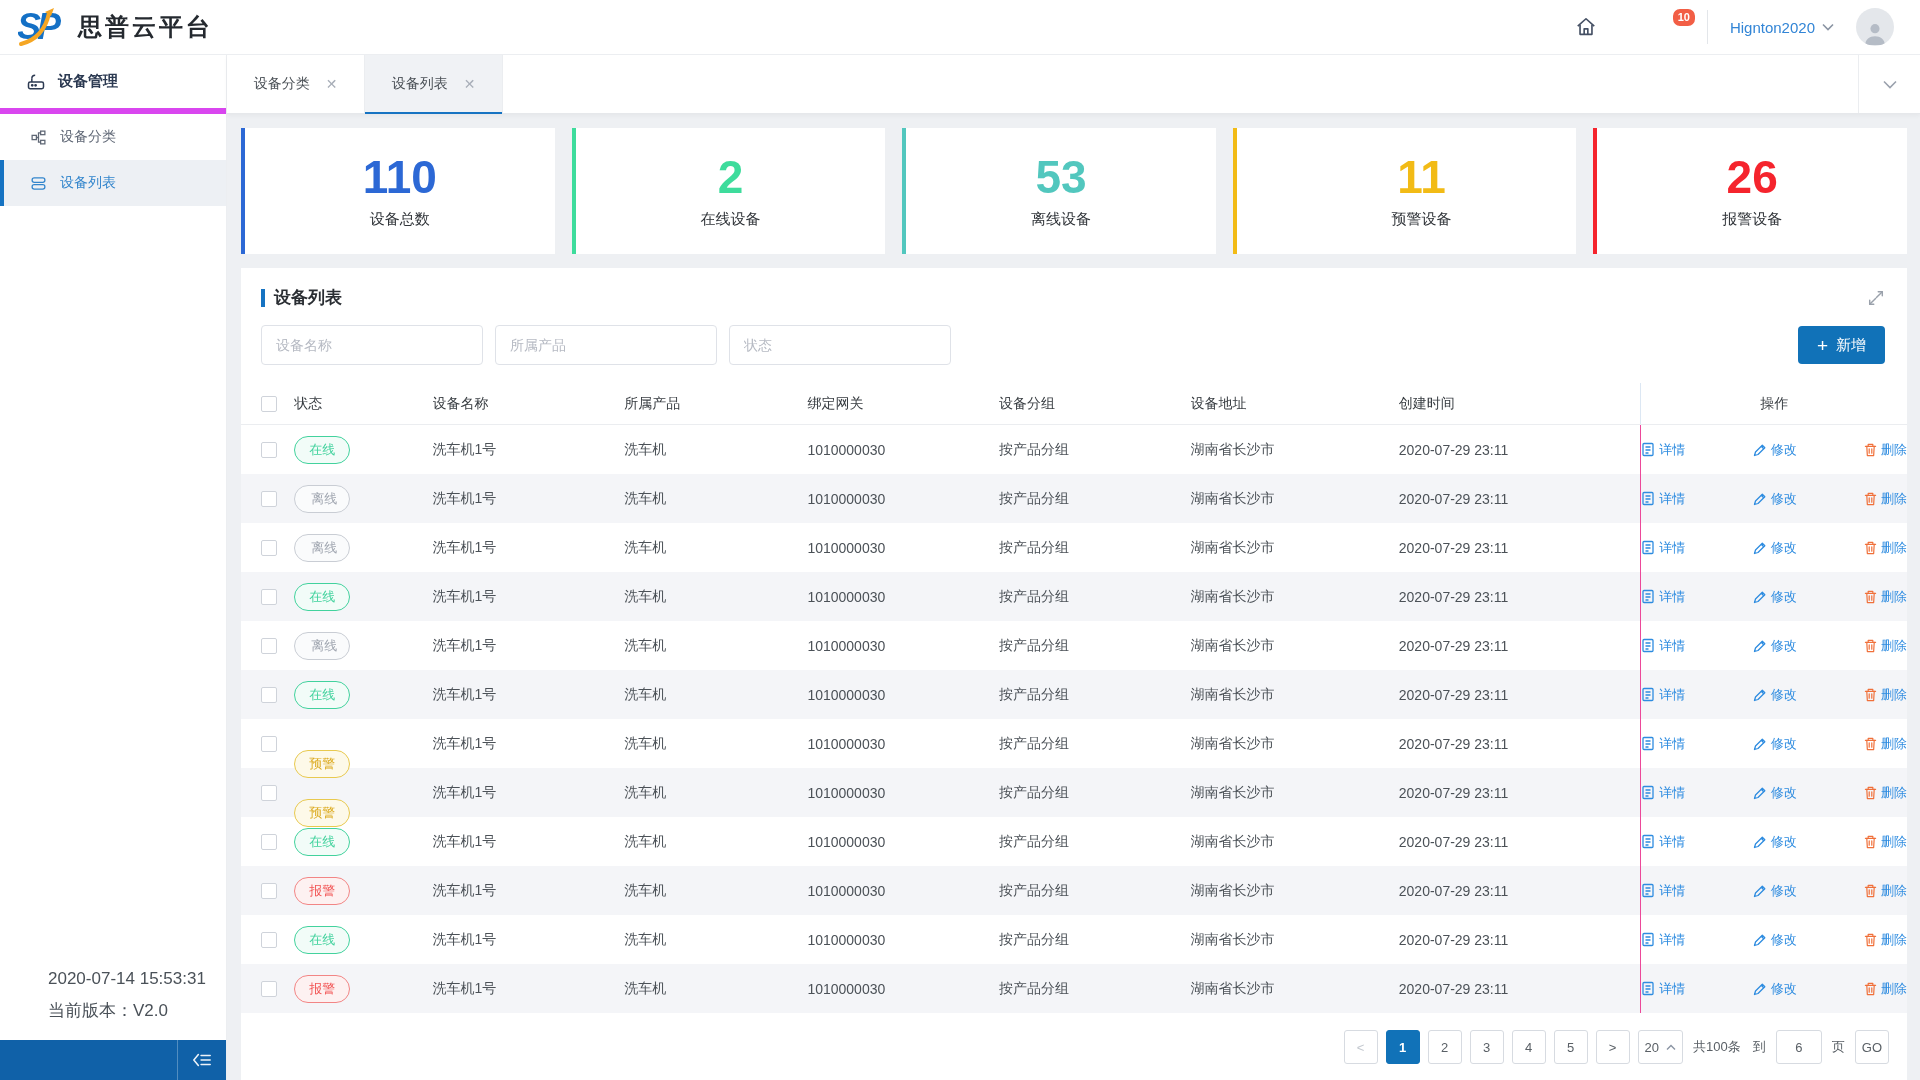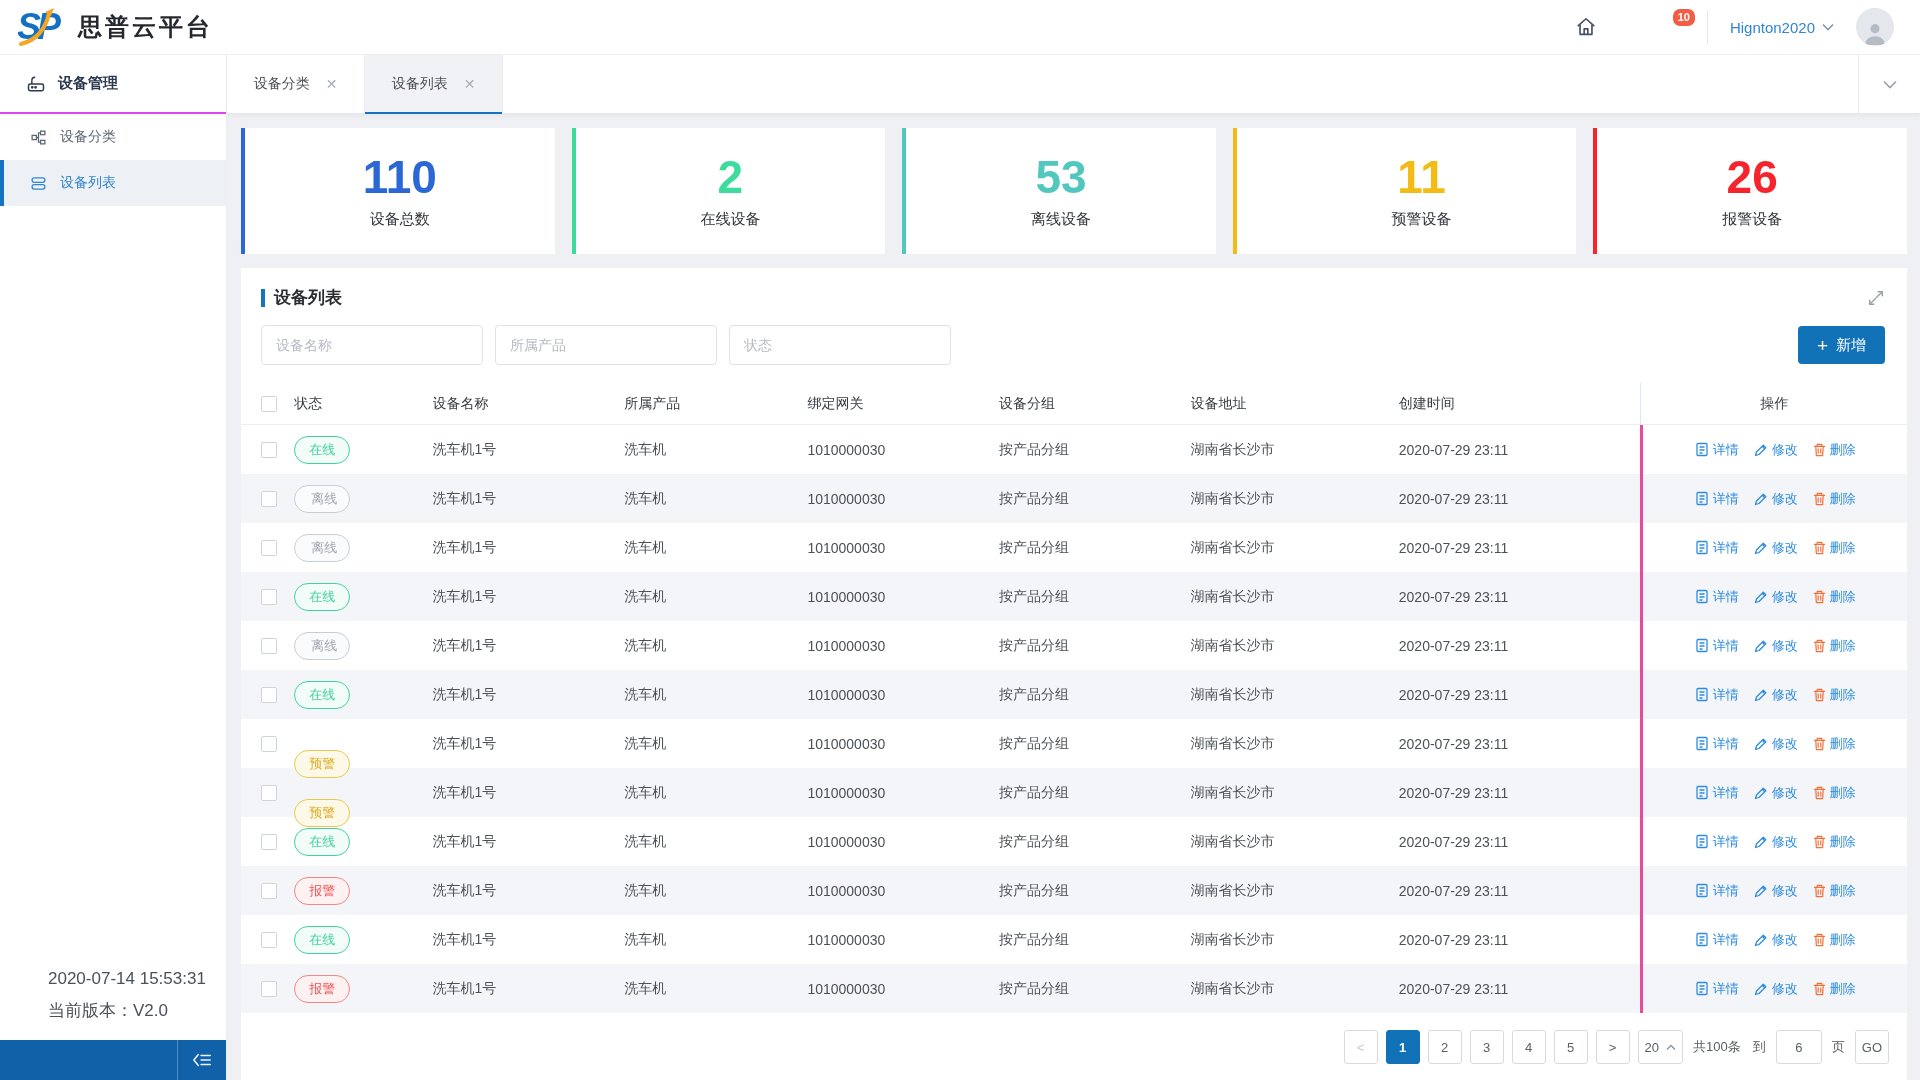--- a/index.html
+++ b/index.html
@@ -21,21 +21,21 @@
                  line-height:1; padding:3px 5px; border-radius:9px; border:2px solid #fff; font-weight:700; }
   .top-divider { width:1px; height:34px; background:#e3e6ea; }
   .username { display:flex; align-items:center; gap:7px; color:#3285d6; font-size:15px; cursor:pointer; }
   .avatar { width:38px; height:38px; border-radius:50%; background:#e4e7eb; display:flex; align-items:flex-end;
             justify-content:center; overflow:hidden; cursor:pointer; }
 
   
   .main { display:flex; height:1025px; }
   .sidebar { width:227px; background:#fff; border-right:1px solid #eceef1; position:relative; flex-shrink:0; }
   .sidebar-title { height:59px; display:flex; align-items:center; gap:12px; padding-left:26px;
-                   border-bottom:2px solid #d946ef; font-size:15px; font-weight:700; color:#2c3a52; }
+                   border-bottom:6px solid #d946ef; font-size:15px; font-weight:700; color:#2c3a52; }
   .side-item { height:46px; display:flex; align-items:center; gap:13px; padding-left:30px; font-size:14px;
                color:#5f6775; cursor:pointer; position:relative; }
   .side-item.active { background:#edf0f4; color:#3285cc; }
   .side-item.active::before { content:''; position:absolute; left:0; top:0; bottom:0; width:4px; background:var(--accent); }
   .sidebar-footer { position:absolute; bottom:54px; left:16px; right:0; padding-left:32px; font-size:17px;
                     color:#4a5158; line-height:1.85; }
   .collapse-bar { position:absolute; bottom:0; left:0; right:0; height:40px; background:var(--sidebar-bar);
                   display:flex; align-items:center; justify-content:flex-end; }
   .collapse-divider { width:1px; height:40px; background:rgba(255,255,255,.28); }
   .collapse-btn { width:48px; height:40px; display:flex; align-items:center; justify-content:center; cursor:pointer; }
@@ -47,21 +47,21 @@
          color:#4a5056; border-right:1px solid #ebedf0; cursor:pointer; position:relative; }
   .tab.active { background:#f0f2f5; }
   .tab.active::after { content:''; position:absolute; bottom:-1px; left:0; right:0; height:2px; background:var(--accent); }
   .tab-close { color:#a8aeb8; font-size:14px; line-height:1; cursor:pointer; }
   .tabbar-more { margin-left:auto; width:62px; border-left:1px solid #ebedf0; display:flex; align-items:center;
                  justify-content:center; cursor:pointer; }
 
   .content { flex:1; padding:14px 13px 0 14px; display:flex; flex-direction:column; min-height:0; }
 
   
-  .stats { display:flex; gap:17px; }
+  .stats { display:flex; gap:17px;justify-content:flex-end; }
   .stat-card { flex:1; height:126px; background:#fff; border-left:4px solid #ccc; display:flex; flex-direction:column;
                align-items:center; justify-content:center; }
   .stat-value { font-size:46px; font-weight:700; line-height:1.05; }
   .stat-label { font-size:15px; color:#2f3338; margin-top:9px; }
 
   
   .panel { background:#fff; margin-top:14px; flex:1; min-height:0; display:flex; flex-direction:column; padding-top:18px; }
   .panel-head { display:flex; align-items:center; justify-content:space-between; padding:0 22px 0 20px; }
   .panel-title { display:flex; align-items:center; gap:9px; font-size:17px; font-weight:700; color:#2a2e33; }
   .title-bar { width:4px; height:18px; background:var(--accent); }
@@ -82,22 +82,22 @@
   .trow.alt { background:#f4f5f8; }
   .cell { overflow:hidden; white-space:nowrap; }
   .c-check   { width:3.2%;  padding-left:20px; display:flex; }
   .c-status  { width:8.3%; }
   .c-name    { width:11.5%; }
   .c-product { width:11%; }
   .c-gateway { width:11.5%; }
   .c-group   { width:11.5%; }
   .c-address { width:12.5%; }
   .c-created { width:14.5%; }
-  .c-actions { width:16%; border-left:3px solid #ec4899; align-self:stretch; display:flex;
-               align-items:center; justify-content:center; gap:15px; }
+  .c-actions { width:16%; border-left:1px solid #ec4899; align-self:stretch; display:flex;
+               align-items:center; justify-content:space-between; gap:15px; }
   .thead .c-actions { justify-content:center; border-left:1px solid #dce7f3; }
   .checkbox { width:16px; height:16px; border:1px solid #cfd3da; border-radius:2px; background:#fff; cursor:pointer; }
   .badge { display:inline-block; min-width:56px; padding:4px 12px; border-radius:999px; border:1px solid;
            font-size:13px; text-align:center; }
   .badge-online  { color:var(--st-online);  border-color:var(--st-online);  background:#f2fcf8; }
   .badge-offline { color:var(--st-offline); border-color:#c9cdd4;           background:#fafbfc;text-align:right; }
   .badge-warning { color:var(--st-warning); border-color:#e8c94f;           background:#fdf9e9;margin-top:41px; }
   .badge-alarm   { color:var(--st-alarm);   border-color:#f28585;           background:#fdf1f1; }
   .act { color:var(--link); display:inline-flex; align-items:center; gap:4px; font-size:13px; cursor:pointer; text-decoration:none; }
 

